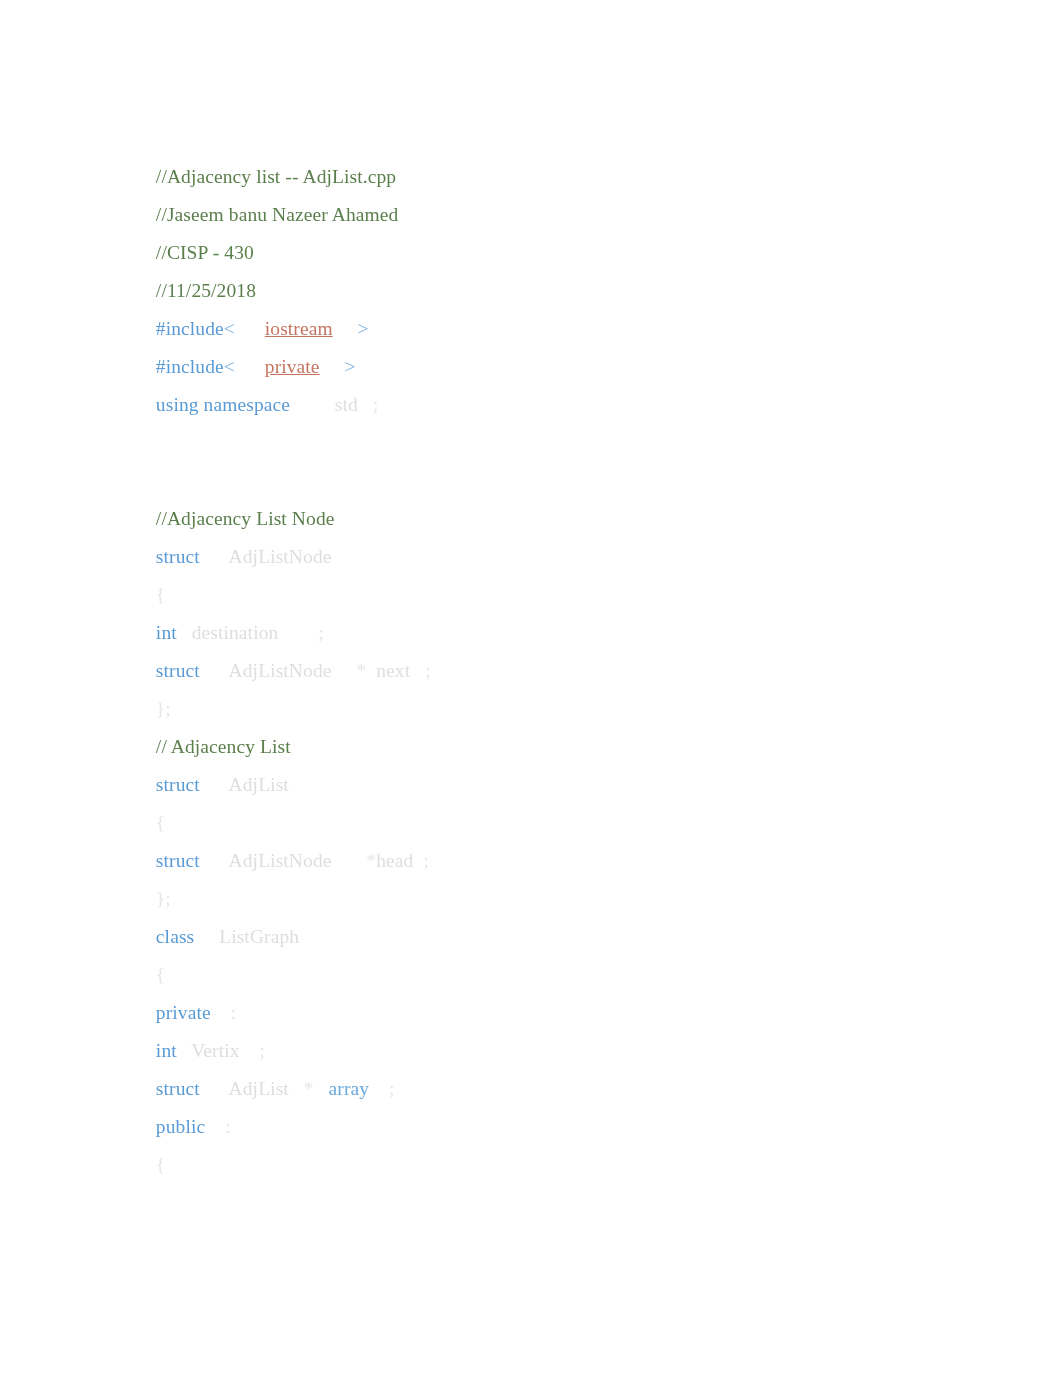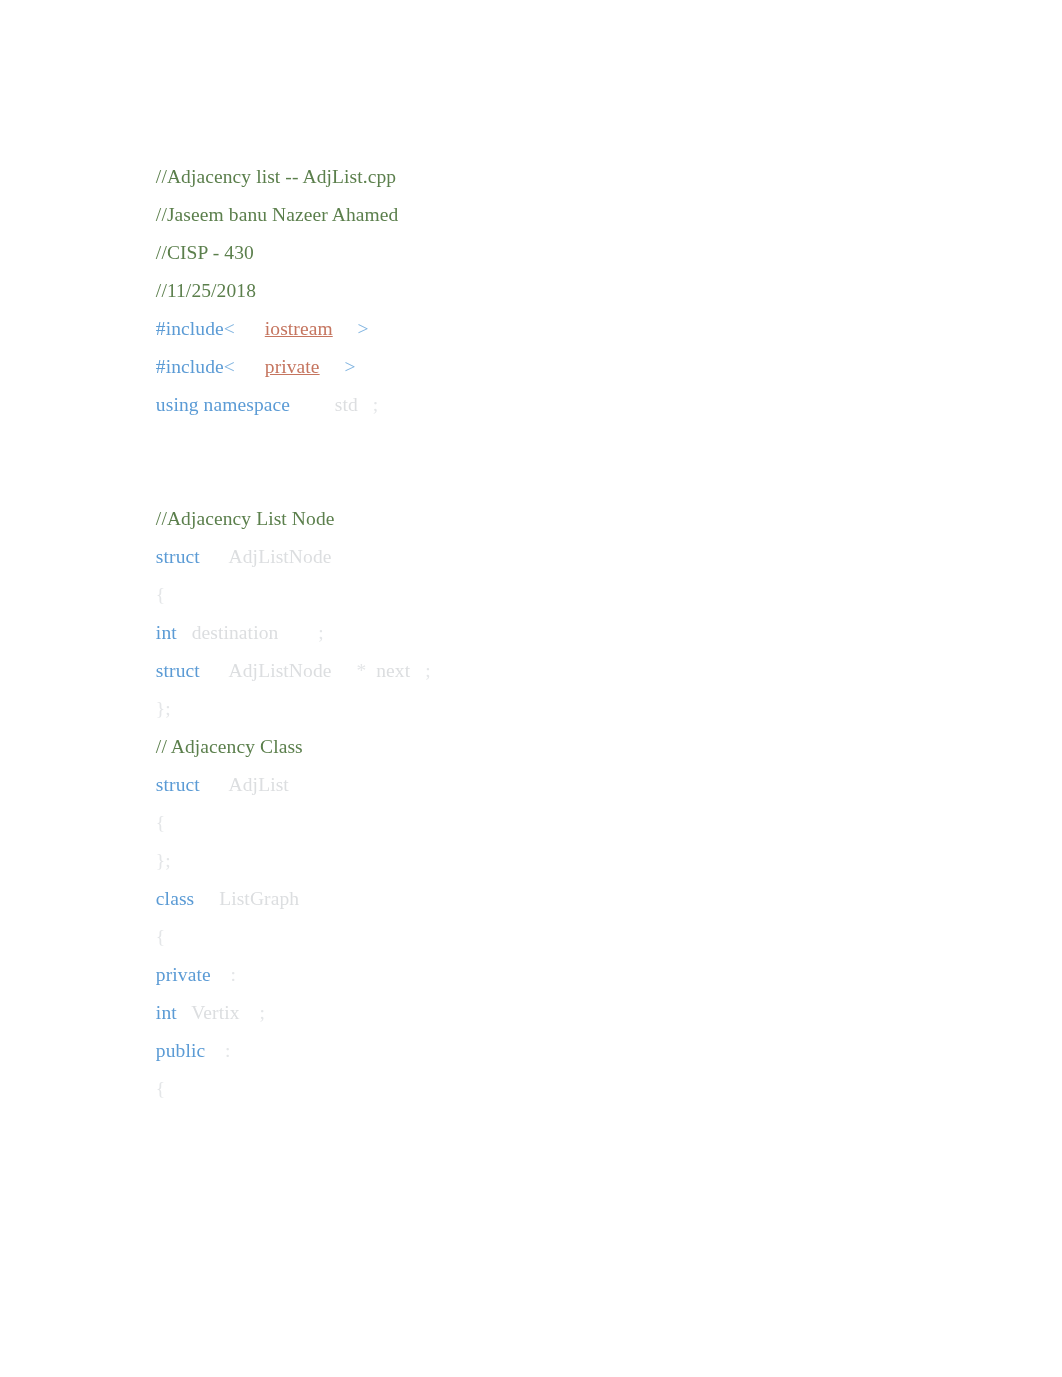--- a/index.html
+++ b/index.html
@@ -101,31 +101,34 @@
 
     <div class="code-line">
       <span class="t-keyword">struct</span><span class="t-punct">      </span><span class="t-ident">AdjListNode</span><span class="t-punct">     </span><span class="t-punct">*</span><span class="t-punct">  </span><span class="t-ident">next</span><span class="t-punct">   </span><span class="t-punct">;</span>
     </div>
 
     <div class="code-line">
       <span class="t-punct">};</span>
     </div>
 
     <div class="code-line">
-      <span class="t-comment">// Adjacency Class</span>
+      <span class="t-comment">// Adjacency List</span>
     </div>
 
     <div class="code-line">
       <span class="t-keyword">struct</span><span class="t-punct">      </span><span class="t-ident">AdjList</span>
     </div>
 
     <div class="code-line">
       <span class="t-punct">{</span>
     </div>
 
+    <div class="code-line">
+      <span class="t-keyword">struct</span><span class="t-punct">      </span><span class="t-ident">AdjListNode</span><span class="t-punct">       </span><span class="t-punct">*</span><span class="t-ident">head</span><span class="t-punct">  </span><span class="t-punct">;</span>
+    </div>
 
     <div class="code-line">
       <span class="t-punct">};</span>
     </div>
 
 
     <div class="code-line">
       <span class="t-keyword">class</span><span class="t-punct">     </span><span class="t-ident">ListGraph</span>
     </div>
 
@@ -134,20 +137,23 @@
     </div>
 
     <div class="code-line">
       <span class="t-keyword">private</span><span class="t-punct">    </span><span class="t-punct">:</span>
     </div>
 
     <div class="code-line">
       <span class="t-keyword">int</span><span class="t-punct">   </span><span class="t-ident">Vertix</span><span class="t-punct">    </span><span class="t-punct">;</span>
     </div>
 
+    <div class="code-line">
+      <span class="t-keyword">struct</span><span class="t-punct">      </span><span class="t-ident">AdjList</span><span class="t-punct">   </span><span class="t-punct">*</span><span class="t-punct">   </span><span class="t-var">array</span><span class="t-punct">    </span><span class="t-punct">;</span>
+    </div>
 
     <div class="code-line">
       <span class="t-keyword">public</span><span class="t-punct">    </span><span class="t-punct">:</span>
     </div>
 
 
     <div class="code-line">
       <span class="t-punct">{</span>
     </div>
 

